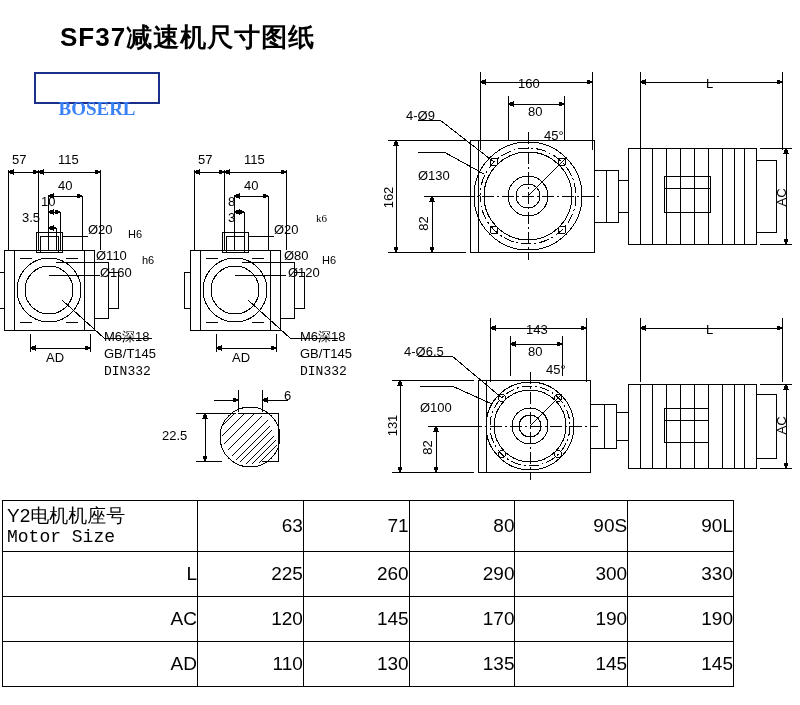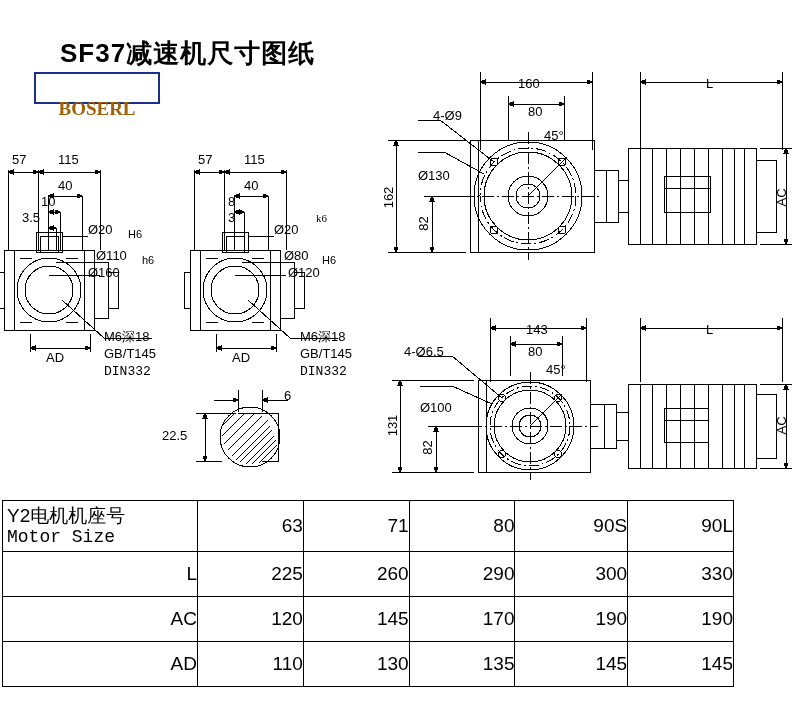--- a/index.html
+++ b/index.html
@@ -1,20 +1,20 @@
 <!DOCTYPE html>
 <html><head>
 <meta charset="utf-8">
 <style>
   html,body{margin:0;padding:0;background:#ffffff;}
   body{width:800px;height:705px;position:relative;font-family:"Liberation Sans",sans-serif;color:#000;overflow:hidden;}
   .abs{position:absolute;}
-  #title{left:60px;top:20px;font-size:26px;font-weight:bold;letter-spacing:1px;margin-top:16px;}
+  #title{left:60px;top:20px;font-size:26px;font-weight:bold;letter-spacing:1px;}
   #logo{left:34px;top:72px;width:122px;height:28px;border:2px solid #1b2f8a;display:flex;align-items:center;justify-content:center;}
-  #logo span{color:#a16207;font-weight:bold;font-size:19px;font-family:"Liberation Serif",serif;margin-top:42px;}
+  #logo span{color:#3b82f6;font-weight:bold;font-size:19px;font-family:"Liberation Serif",serif;margin-top:42px;}
   svg{position:absolute;left:0;top:0;}
   .dim{font-size:13px;font-family:"Liberation Sans",sans-serif;}
   .dimsm{font-size:11px;}
   .mono{font-family:"Liberation Mono",monospace;}
   
   #spec{position:absolute;left:2px;top:500px;width:732px;border-collapse:collapse;}
   #spec td{border:1px solid #000;text-align:right;font-size:19px;height:44px;padding:0;}
   #spec td.hdrlabel{font-size:19px;text-align:left;padding-left:4px;line-height:1.15;}
   #spec tr:first-child td{height:50px;}
   .cn{font-family:"Liberation Sans",sans-serif;}
@@ -334,21 +334,21 @@
 
 <div class="abs dim" style="left:12px;top:152px;">57</div>
 <div class="abs dim" style="left:58px;top:152px;">115</div>
 <div class="abs dim" style="left:58px;top:178px;">40</div>
 <div class="abs dim" style="left:41px;top:194px;">10</div>
 <div class="abs dim" style="left:22px;top:210px;">3.5</div>
 <div class="abs dim" style="left:88px;top:222px;">Ø20</div>
 <div class="abs dimsm" style="left:128px;top:228px;">H6</div>
 <div class="abs dim" style="left:96px;top:248px;">Ø110</div>
 <div class="abs dimsm" style="left:142px;top:254px;">h6</div>
-<div class="abs dim" style="left:88px;top:265px;">Ø160</div>
+<div class="abs dim" style="left:100px;top:265px;">Ø160</div>
 <div class="abs dim" style="left:46px;top:350px;">AD</div>
 <div class="abs dim" style="left:104px;top:328px;">M6深18</div>
 <div class="abs dim" style="left:104px;top:346px;">GB/T145</div>
 <div class="abs dim mono" style="left:104px;top:364px;">DIN332</div>
 
 <div class="abs dim" style="left:198px;top:152px;">57</div>
 <div class="abs dim" style="left:244px;top:152px;">115</div>
 <div class="abs dim" style="left:244px;top:178px;">40</div>
 <div class="abs dim" style="left:228px;top:194px;">8</div>
 <div class="abs dim" style="left:228px;top:210px;">3</div>
@@ -361,21 +361,21 @@
 <div class="abs dim" style="left:300px;top:328px;">M6深18</div>
 <div class="abs dim" style="left:300px;top:346px;">GB/T145</div>
 <div class="abs dim mono" style="left:300px;top:364px;">DIN332</div>
 
 <div class="abs dim" style="left:284px;top:388px;">6</div>
 <div class="abs dim" style="left:150px;top:428px;margin-left:12px;">22.5</div>
 
 <div class="abs dim" style="left:518px;top:76px;">160</div>
 <div class="abs dim" style="left:528px;top:104px;">80</div>
 <div class="abs dim" style="left:706px;top:76px;">L</div>
-<div class="abs dim" style="left:433px;top:108px;">4-Ø9</div>
+<div class="abs dim" style="left:406px;top:108px;">4-Ø9</div>
 <div class="abs dim" style="left:544px;top:128px;">45°</div>
 <div class="abs dim" style="left:418px;top:168px;">Ø130</div>
 <div class="abs dim" style="left:378px;top:190px;transform:rotate(-90deg);">162</div>
 <div class="abs dim" style="left:416px;top:216px;transform:rotate(-90deg);">82</div>
 <div class="abs dim" style="left:772px;top:190px;transform:rotate(-90deg);">AC</div>
 
 <div class="abs dim" style="left:526px;top:322px;">143</div>
 <div class="abs dim" style="left:528px;top:344px;">80</div>
 <div class="abs dim" style="left:706px;top:322px;">L</div>
 <div class="abs dim" style="left:404px;top:344px;">4-Ø6.5</div>

